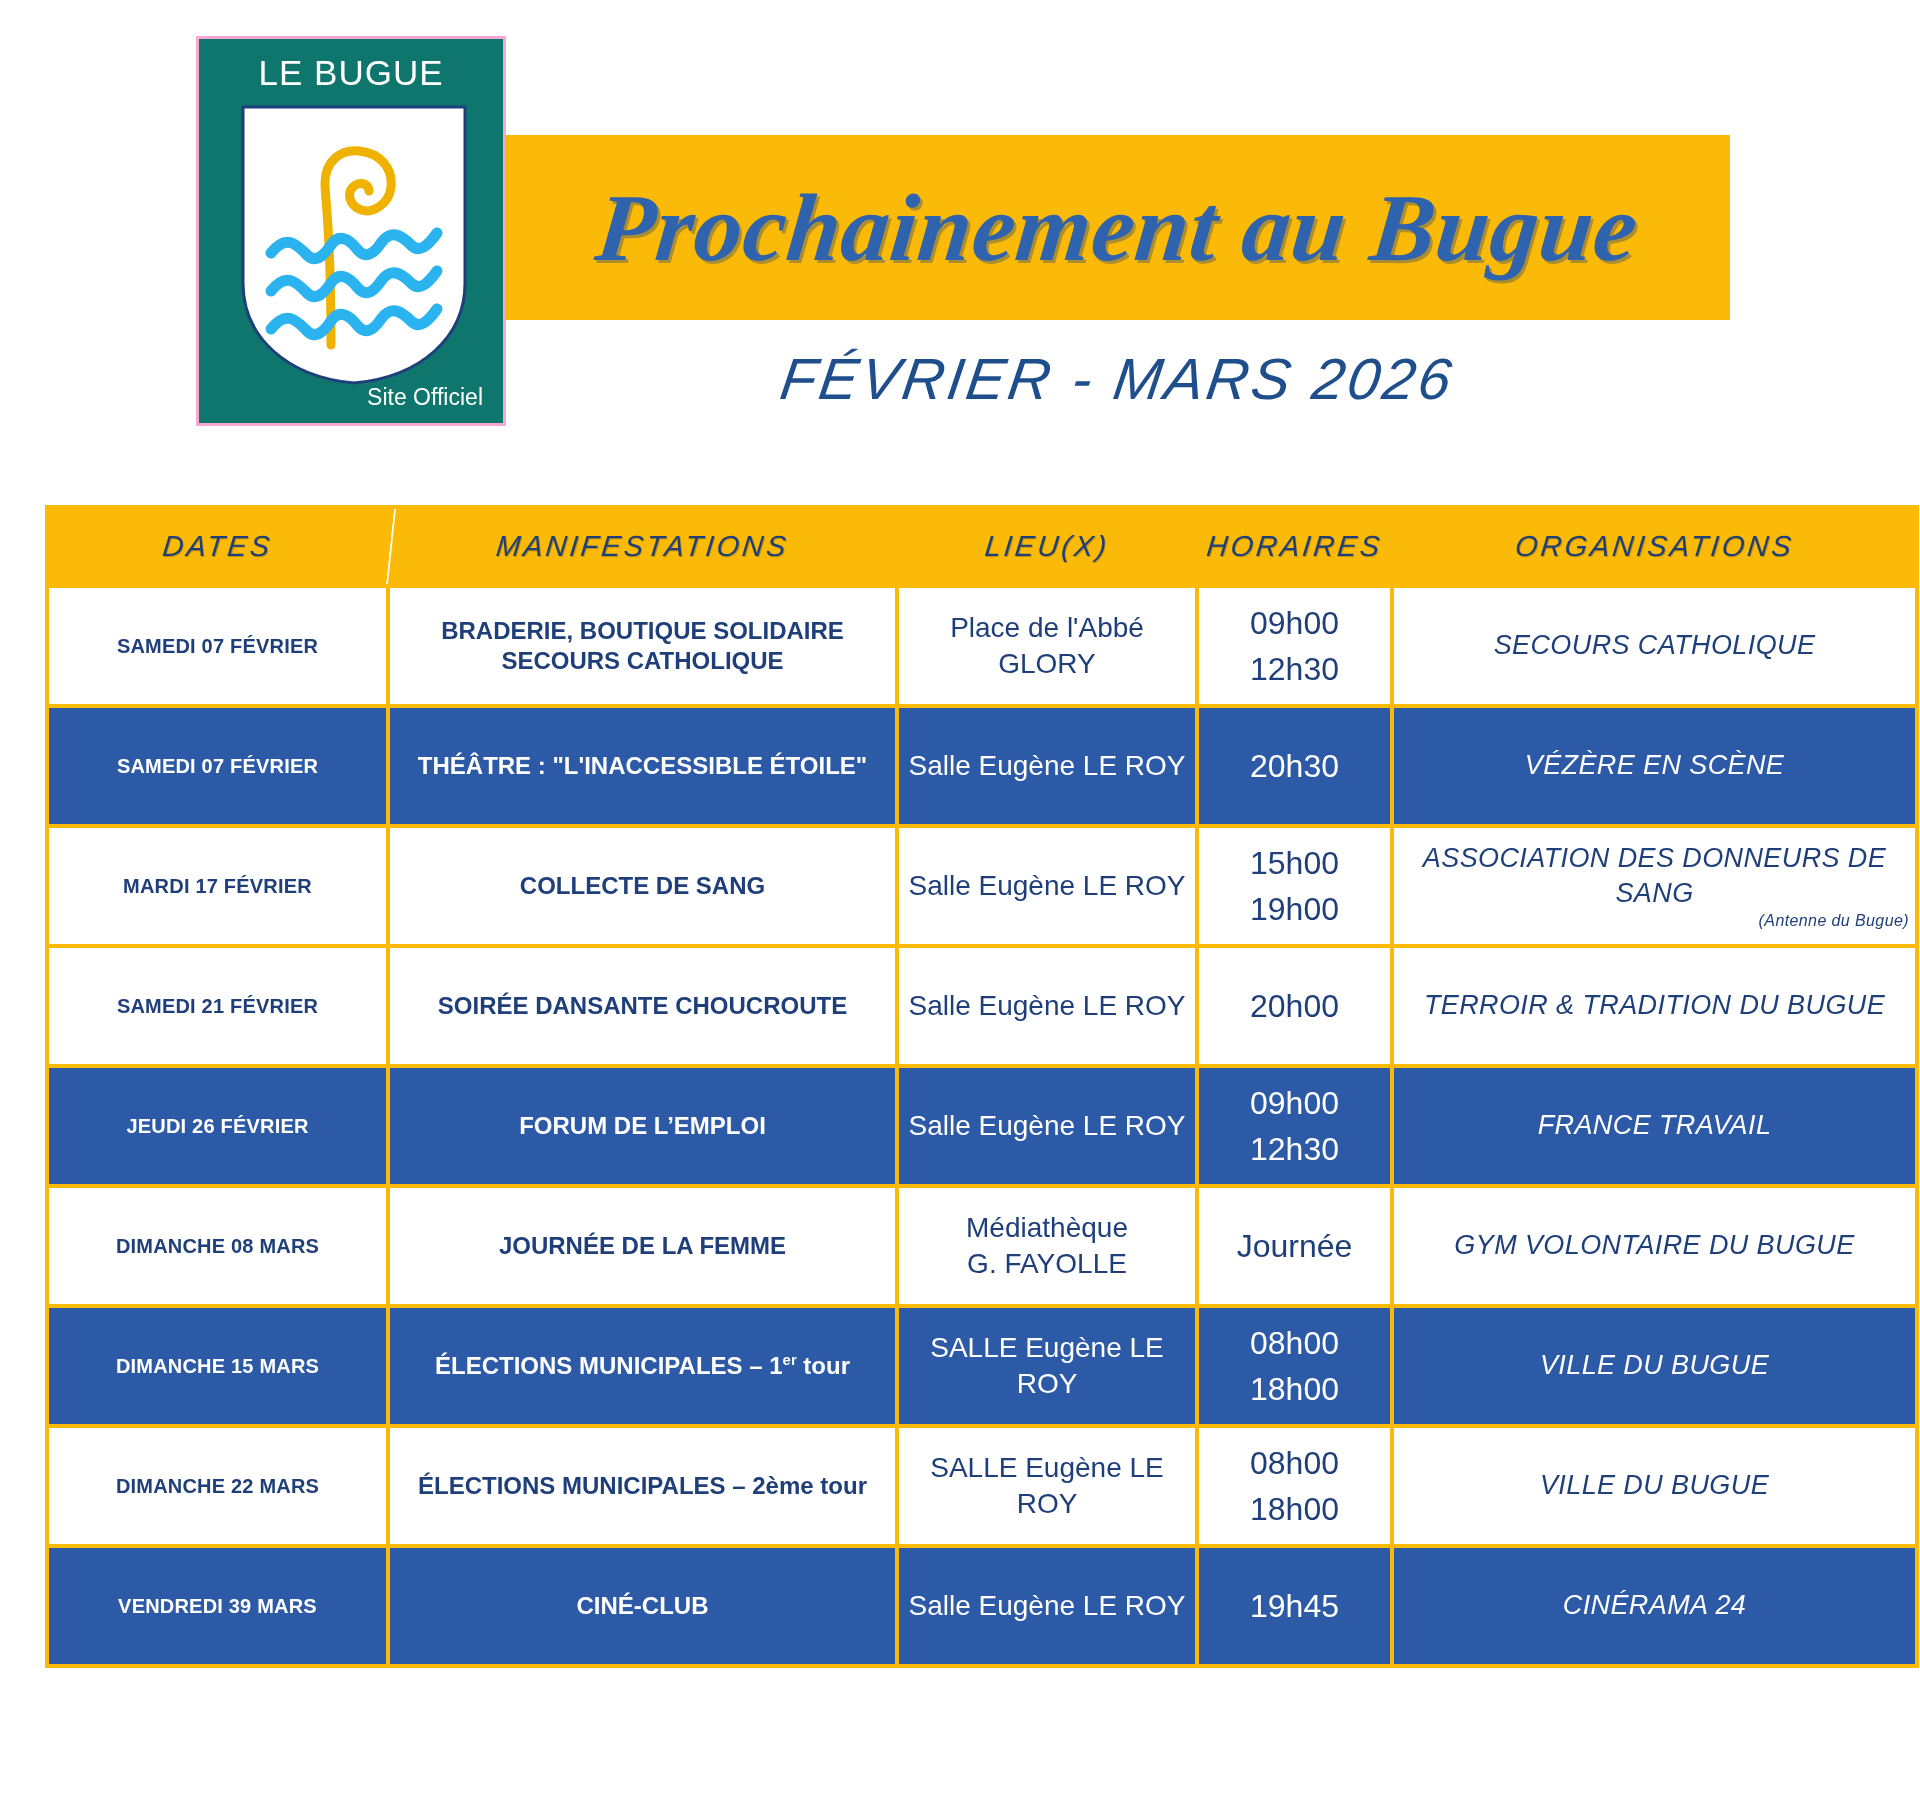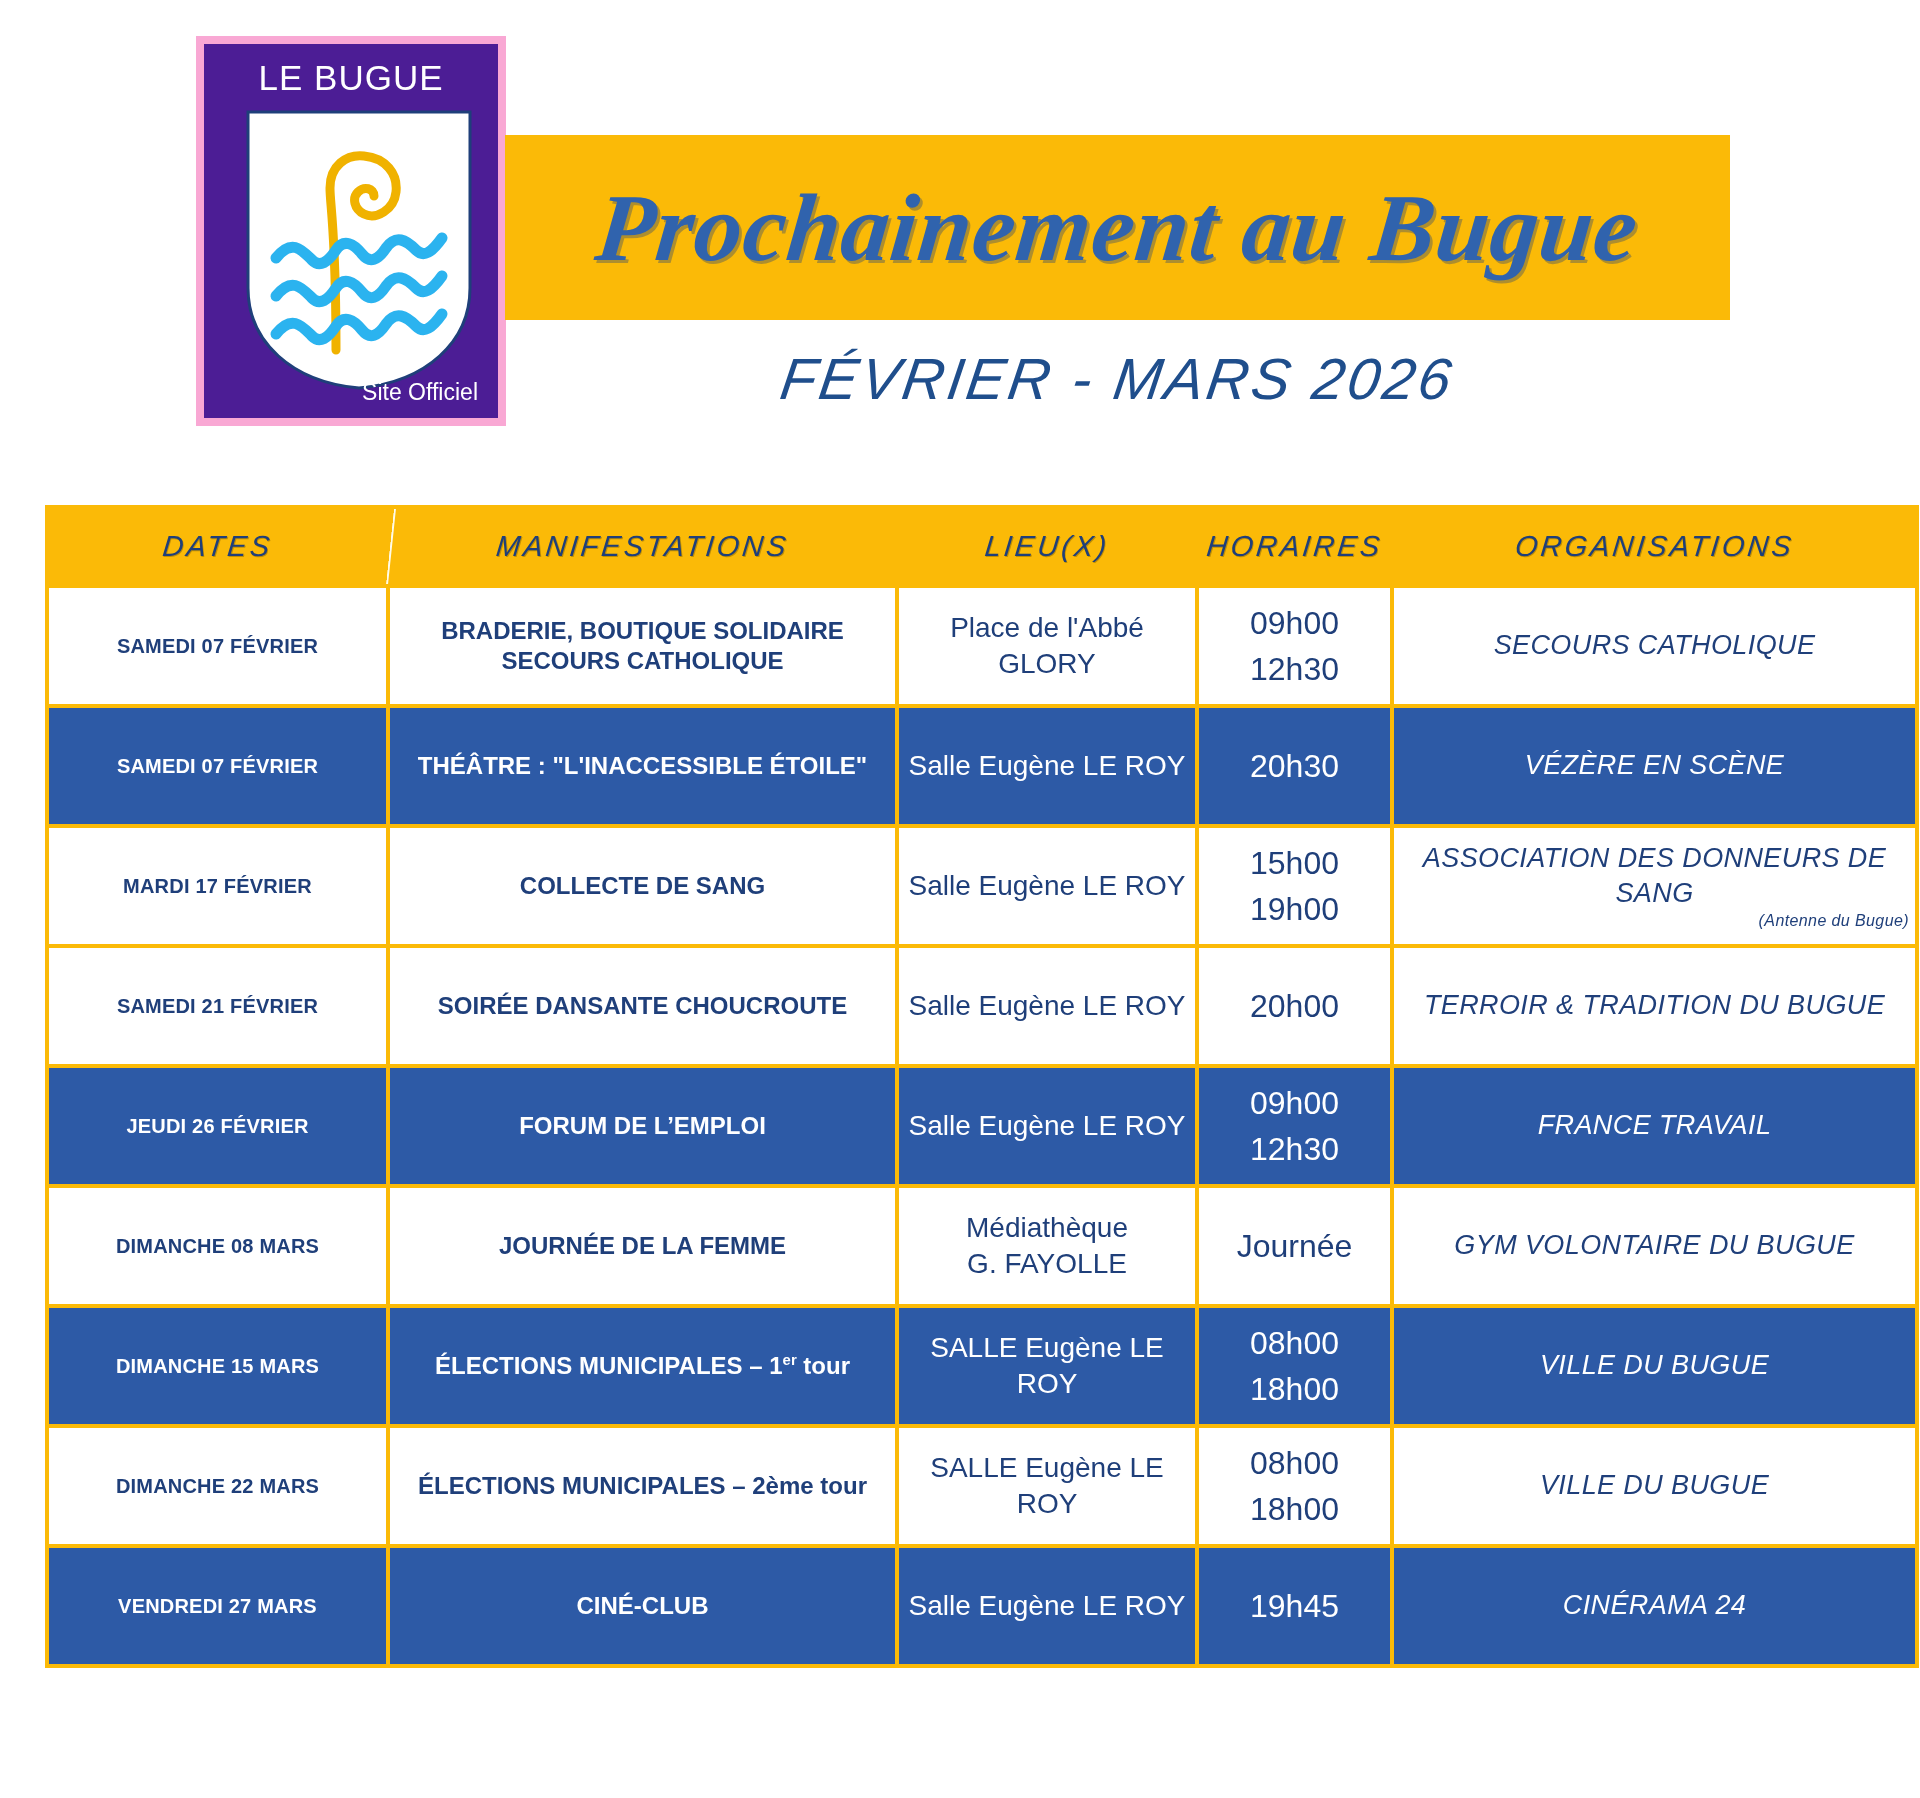--- a/index.html
+++ b/index.html
@@ -20,22 +20,22 @@
     position: relative;
     height: 440px;
   }
 
   .logo {
     position: absolute;
     left: 196px;
     top: 36px;
     width: 310px;
     height: 390px;
-    background: #4c1d95;
-    border: 8px solid #f9a8d4;
+    background: #0f766e;
+    border: 3px solid #f9a8d4;
     box-sizing: border-box;
   }
   .logo-title {
     position: absolute;
     top: 14px;
     left: 0;
     width: 100%;
     text-align: center;
     color: #ffffff;
     font-family: "Liberation Sans", sans-serif;
@@ -365,21 +365,21 @@
           <td class="hor">
             <span class="mline">08h00</span>
             <span class="mline">18h00</span>
           </td>
           <td class="org">
             <span class="mline">VILLE DU BUGUE</span>
           </td>
         </tr>
         <tr class="dark">
           <td class="date">
-            <span class="mline">VENDREDI 27 MARS</span>
+            <span class="mline">VENDREDI 39 MARS</span>
           </td>
           <td class="manif">
             <span class="mline">CINÉ-CLUB</span>
           </td>
           <td class="lieu">
             <span class="mline">Salle Eugène LE ROY</span>
           </td>
           <td class="hor">
             <span class="mline">19h45</span>
           </td>

